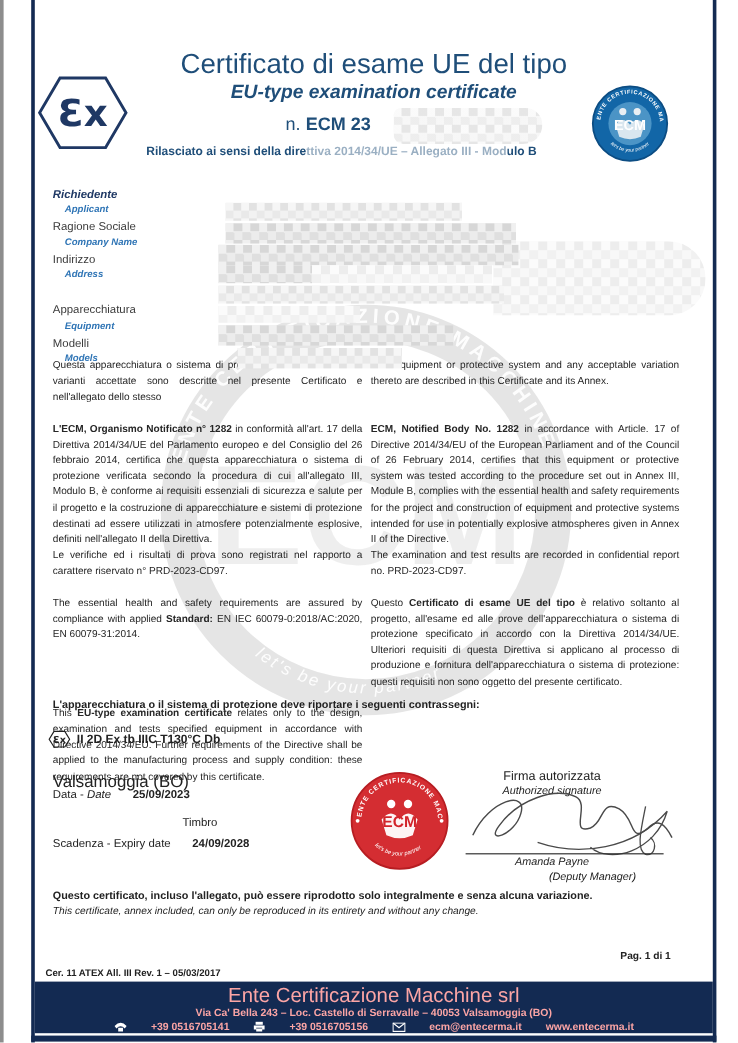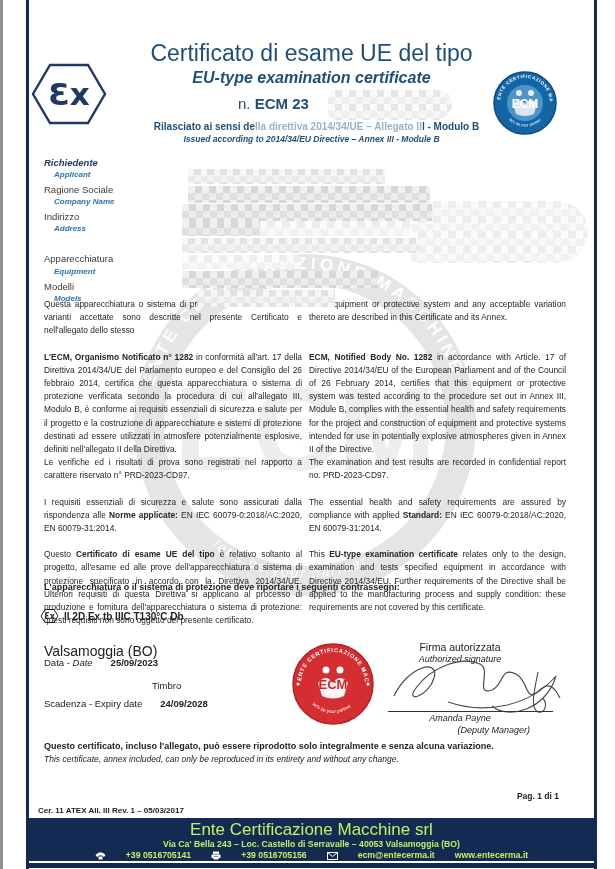--- a/index.html
+++ b/index.html
@@ -11,21 +11,21 @@
   
   .edge-artifact{left:0;top:0;width:3px;height:869px;background:#8d8d8d;}
   .border-left{left:26px;top:0;width:3px;height:869px;background:#132a52;}
   .border-right{left:594px;top:0;width:3px;height:869px;background:#132a52;}
   .border-bottom{left:26px;top:863px;width:571px;height:5px;background:#132a52;}
   
   .title{left:29px;top:40px;width:565px;text-align:center;font-size:23px;color:#1f4e79;}
   .subtitle{left:29px;top:69px;width:565px;text-align:center;font-size:16px;font-style:italic;font-weight:700;color:#1f4e79;}
   .certline{left:238px;top:95px;font-size:15px;color:#1f4e79;}
   .certline b{font-weight:700;}
-  .directive{left:29px;top:121px;width:511px;text-align:center;font-size:10px;font-weight:700;color:#1f4e79;margin-left:32px;}
+  .directive{left:29px;top:121px;width:511px;text-align:center;font-size:10px;font-weight:700;color:#1f4e79;}
   .issued{left:29px;top:134px;width:565px;text-align:center;font-size:8.5px;font-weight:700;font-style:italic;color:#1f4e79;}
   
   .mosaic{background-image:conic-gradient(#e2e2e2 90deg,#f2f2f2 90deg 180deg,#e9e9e9 180deg 270deg,#f6f6f6 270deg);background-size:13px 13px;filter:blur(.4px);}
   .mosaic-d{background-image:conic-gradient(#d7d7d7 90deg,#ececec 90deg 180deg,#dfdfdf 180deg 270deg,#f0f0f0 270deg);background-size:14px 14px;filter:blur(.4px);}
   .mosaic-l{background-image:conic-gradient(#ededed 90deg,#f8f8f8 90deg 180deg,#f1f1f1 180deg 270deg,#fbfbfb 270deg);background-size:15px 15px;filter:blur(.5px);}
   .cert-blur{left:328px;top:90px;width:124px;height:30px;border-radius:6px 14px 16px 8px;
     background-image:conic-gradient(rgba(228,228,228,.92) 90deg,rgba(246,246,246,.92) 90deg 180deg,rgba(236,236,236,.92) 180deg 270deg,rgba(250,250,250,.92) 270deg);background-size:14px 14px;filter:blur(.4px);z-index:5;}
   .directive-fade{left:255px;top:120px;width:168px;height:12px;background:rgba(255,255,255,.55);z-index:5;}
   
   .lbl-it{left:44px;font-size:9.5px;color:#3a3a3a;}
@@ -53,21 +53,21 @@
   .sig-line{left:388px;top:711px;width:165px;height:1px;background:#333;z-index:2;}
   .sig-name{left:390px;top:713px;width:140px;text-align:center;font-size:9px;font-style:italic;color:#222;z-index:3;}
   .sig-role{left:390px;top:725px;width:140px;text-align:right;font-size:9px;font-style:italic;color:#222;z-index:3;}
   .sig-svg{left:388px;top:652px;z-index:2;}
   .stamp-svg{left:290px;top:641px;z-index:2;}
   
   .note-it{left:44px;top:741px;font-size:9px;font-weight:700;color:#222;z-index:2;}
   .note-en{left:44px;top:754px;font-size:8.5px;font-style:italic;color:#222;z-index:2;}
   .pagenum{right:56px;top:791px;font-size:8.5px;font-weight:700;color:#222;}
   .docref{left:38px;top:806px;font-size:8px;font-weight:700;color:#222;}
-  .footerband{left:29px;top:818px;width:565px;height:43px;background:#132a52;color:#bef264;text-align:center;z-index:4;}
+  .footerband{left:29px;top:818px;width:565px;height:43px;background:#132a52;color:#fca5a5;text-align:center;z-index:4;}
   .f-company{font-size:17px;line-height:19px;padding-top:2px;}
   .f-address{font-size:8.7px;font-weight:700;line-height:11px;}
   .f-contacts{font-size:8.7px;font-weight:700;line-height:11px;display:flex;justify-content:center;align-items:center;gap:20px;}
   .f-contacts svg{display:block;}
   .wm{left:110px;top:235px;z-index:0;}
   .z1{z-index:1;} .z3{z-index:3;}
 </style>
 </head>
 <body>
 
@@ -97,21 +97,20 @@
     <polygon points="20,3 58,3 75,32 58,61 20,61 3,32" fill="none" stroke="#1f3864" stroke-width="2.4"></polygon>
     <text x="39" y="43" text-anchor="middle" fill="#1f3864" font-weight="bold" font-size="31" font-family="DejaVu Sans, sans-serif">Ɛx</text>
   </svg>
 
   <div class="abs title z1">Certificato di esame UE del tipo</div>
   <div class="abs subtitle z1">EU-type examination certificate</div>
   <div class="abs certline z1"><span>n. </span><b>ECM 23</b></div>
   <div class="abs cert-blur"></div>
   <div class="abs directive z1">Rilasciato ai sensi della direttiva 2014/34/UE – Allegato III - Modulo B</div>
   <div class="abs directive-fade"></div>
-  <div class="abs issued z1">Issued according to 2014/34/EU Directive – Annex III - Module B</div>
 
   <svg class="abs z1" style="left:492px;top:70px;" width="66" height="66">
     <circle cx="33" cy="33" r="31" fill="#1266a7"></circle>
     <circle cx="33" cy="33" r="31" fill="none" stroke="#0c4d83" stroke-width="1.5"></circle>
     <circle cx="33" cy="33" r="18" fill="#4b94c6"></circle>
     <defs>
       <path id="lgTop" d="M 8,33 A 25,25 0 0 1 58,33"></path>
       <path id="lgBot" d="M 11,42 A 24,24 0 0 0 55,42"></path>
     </defs>
     <text font-size="4.6" font-weight="bold" fill="#ffffff" letter-spacing=".6">
@@ -148,21 +147,20 @@
   <div class="abs mosaic-d z3" style="left:182px;top:271px;width:196px;height:17px;"></div>
   <div class="abs mosaic z3" style="left:198px;top:290px;width:137px;height:17px;"></div>
 
   <div class="abs bodygrid">
     <div class="cell">Questa apparecchiatura o sistema di protezione e le sue eventuali varianti accettate sono descritte nel presente Certificato e nell'allegato dello stesso</div>
     <div class="cell">This equipment or protective system and any acceptable variation thereto are described in this Certificate and its Annex.</div>
 
     <div class="cell"><span class="b">L'ECM, Organismo Notificato n° 1282</span><span> in conformità all'art. 17 della Direttiva 2014/34/UE del Parlamento europeo e del Consiglio del 26 febbraio 2014, certifica che questa apparecchiatura o sistema di protezione verificata secondo la procedura di cui all'allegato III, Modulo B, è conforme ai requisiti essenziali di sicurezza e salute per il progetto e la costruzione di apparecchiature e sistemi di protezione destinati ad essere utilizzati in atmosfere potenzialmente esplosive, definiti nell'allegato II della Direttiva.</span><span class="blockline">Le verifiche ed i risultati di prova sono registrati nel rapporto a carattere riservato n° PRD-2023-CD97.</span></div>
     <div class="cell"><span class="b">ECM, Notified Body No. 1282</span><span> in accordance with Article. 17 of Directive 2014/34/EU of the European Parliament and of the Council of 26 February 2014, certifies that this equipment or protective system was tested according to the procedure set out in Annex III, Module B, complies with the essential health and safety requirements for the project and construction of equipment and protective systems intended for use in potentially explosive atmospheres given in Annex II of the Directive.</span><span class="blockline">The examination and test results are recorded in confidential report no. PRD-2023-CD97.</span></div>
 
-    <div class="cell"><span>I requisiti essenziali di sicurezza e salute sono assicurati dalla rispondenza alle </span><span class="b">Norme applicate:</span><span> EN IEC 60079-0:2018/AC:2020, EN 60079-31:2014.</span></div>
     <div class="cell"><span>The essential health and safety requirements are assured by compliance with applied </span><span class="b">Standard:</span><span> EN IEC 60079-0:2018/AC:2020, EN 60079-31:2014.</span></div>
 
     <div class="cell"><span>Questo </span><span class="b">Certificato di esame UE del tipo</span><span> è relativo soltanto al progetto, all'esame ed alle prove dell'apparecchiatura o sistema di protezione specificato in accordo con la Direttiva 2014/34/UE. Ulteriori requisiti di questa Direttiva si applicano al processo di produzione e fornitura dell'apparecchiatura o sistema di protezione: questi requisiti non sono oggetto del presente certificato.</span></div>
     <div class="cell"><span>This </span><span class="b">EU-type examination certificate</span><span> relates only to the design, examination and tests specified equipment in accordance with Directive 2014/34/EU. Further requirements of the Directive shall be applied to the manufacturing process and supply condition: these requirements are not covered by this certificate.</span></div>
   </div>
 
   <div class="abs mark-it">L'apparecchiatura o il sistema di protezione deve riportare i seguenti contrassegni:</div>
   <div class="abs mark-row">
     <svg width="19" height="16">
       <polygon points="5,1.5 14,1.5 18,8 14,14.5 5,14.5 1,8" fill="none" stroke="#222" stroke-width="1"></polygon>

